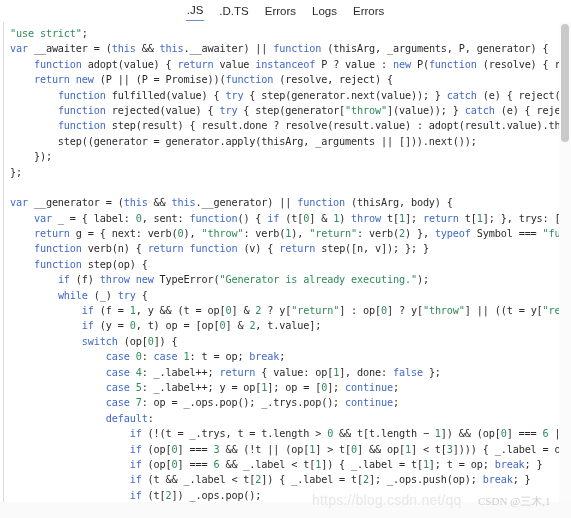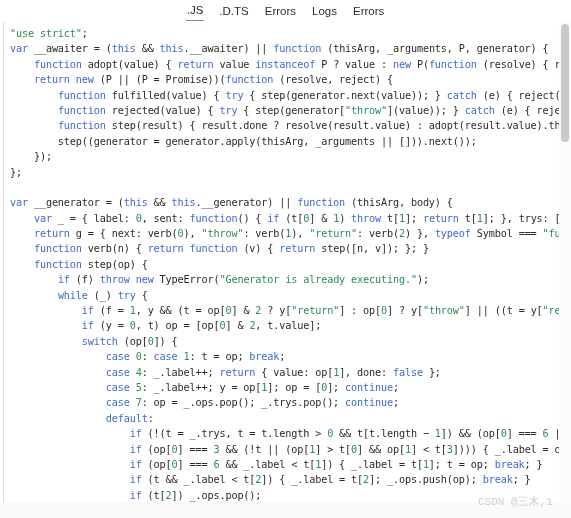--- a/index.html
+++ b/index.html
@@ -122,21 +122,21 @@
     letter-spacing: 0.2px;
     white-space: nowrap;
     pointer-events: none;
   }
   .wm-csdn {
     position: absolute;
     left: 478px;
     top: 494px;
     font-size: 11px;
     color: #cfcfcf;
-    font-family: Liberation Mono, monospace;
+    font-family: Liberation Serif, serif;
     white-space: nowrap;
     pointer-events: none;
   }
   .bottom-fade {
     position: absolute;
     left: 0;
     right: 0;
     bottom: 0;
     height: 16px;
     background: #fafafa;
@@ -160,15 +160,16 @@
     <div class="left-rule"></div>
     <div class="code" id="code-body"><span class="ln"><span class="str">"use strict"</span><span class="pl">;</span></span><span class="ln"><span class="kw">var</span><span class="pl"> __awaiter = (</span><span class="kw">this</span><span class="pl"> &amp;&amp; </span><span class="kw">this</span><span class="pl">.__awaiter) || </span><span class="kw">function</span><span class="pl"> (thisArg, _arguments, P, generator) {</span></span><span class="ln"><span class="pl">    </span><span class="kw">function</span><span class="pl"> adopt(value) { </span><span class="kw">return</span><span class="pl"> value </span><span class="kw">instanceof</span><span class="pl"> P ? value : </span><span class="kw">new</span><span class="pl"> P(</span><span class="kw">function</span><span class="pl"> (resolve) { resolve</span></span><span class="ln"><span class="pl">    </span><span class="kw">return</span><span class="pl"> </span><span class="kw">new</span><span class="pl"> (P || (P = Promise))(</span><span class="kw">function</span><span class="pl"> (resolve, reject) {</span></span><span class="ln"><span class="pl">        </span><span class="kw">function</span><span class="pl"> fulfilled(value) { </span><span class="kw">try</span><span class="pl"> { step(generator.next(value)); } </span><span class="kw">catch</span><span class="pl"> (e) { reject(e); }</span></span><span class="ln"><span class="pl">        </span><span class="kw">function</span><span class="pl"> rejected(value) { </span><span class="kw">try</span><span class="pl"> { step(generator[</span><span class="str">"throw"</span><span class="pl">](value)); } </span><span class="kw">catch</span><span class="pl"> (e) { reject(e);</span></span><span class="ln"><span class="pl">        </span><span class="kw">function</span><span class="pl"> step(result) { result.done ? resolve(result.value) : adopt(result.value).then(ful</span></span><span class="ln"><span class="pl">        step((generator = generator.apply(thisArg, _arguments || [])).next());</span></span><span class="ln"><span class="pl">    });</span></span><span class="ln"><span class="pl">};</span></span><span class="ln"><span class="pl"></span></span><span class="ln"><span class="kw">var</span><span class="pl"> __generator = (</span><span class="kw">this</span><span class="pl"> &amp;&amp; </span><span class="kw">this</span><span class="pl">.__generator) || </span><span class="kw">function</span><span class="pl"> (thisArg, body) {</span></span><span class="ln"><span class="pl">    </span><span class="kw">var</span><span class="pl"> _ = { label: </span><span class="num">0</span><span class="pl">, sent: </span><span class="kw">function</span><span class="pl">() { </span><span class="kw">if</span><span class="pl"> (t[</span><span class="num">0</span><span class="pl">] &amp; </span><span class="num">1</span><span class="pl">) </span><span class="kw">throw</span><span class="pl"> t[</span><span class="num">1</span><span class="pl">]; </span><span class="kw">return</span><span class="pl"> t[</span><span class="num">1</span><span class="pl">]; }, trys: [], ops</span></span><span class="ln"><span class="pl">    </span><span class="kw">return</span><span class="pl"> g = { next: verb(</span><span class="num">0</span><span class="pl">), </span><span class="str">"throw"</span><span class="pl">: verb(</span><span class="num">1</span><span class="pl">), </span><span class="str">"return"</span><span class="pl">: verb(</span><span class="num">2</span><span class="pl">) }, </span><span class="kw">typeof</span><span class="pl"> Symbol === </span><span class="str">"function</span></span><span class="ln"><span class="pl">    </span><span class="kw">function</span><span class="pl"> verb(n) { </span><span class="kw">return</span><span class="pl"> </span><span class="kw">function</span><span class="pl"> (v) { </span><span class="kw">return</span><span class="pl"> step([n, v]); }; }</span></span><span class="ln"><span class="pl">    </span><span class="kw">function</span><span class="pl"> step(op) {</span></span><span class="ln"><span class="pl">        </span><span class="kw">if</span><span class="pl"> (f) </span><span class="kw">throw</span><span class="pl"> </span><span class="kw">new</span><span class="pl"> TypeError(</span><span class="str">"Generator is already executing."</span><span class="pl">);</span></span><span class="ln"><span class="pl">        </span><span class="kw">while</span><span class="pl"> (_) </span><span class="kw">try</span><span class="pl"> {</span></span><span class="ln"><span class="pl">            </span><span class="kw">if</span><span class="pl"> (f = </span><span class="num">1</span><span class="pl">, y &amp;&amp; (t = op[</span><span class="num">0</span><span class="pl">] &amp; </span><span class="num">2</span><span class="pl"> ? y[</span><span class="str">"return"</span><span class="pl">] : op[</span><span class="num">0</span><span class="pl">] ? y[</span><span class="str">"throw"</span><span class="pl">] || ((t = y[</span><span class="str">"return"</span></span><span class="ln"><span class="pl">            </span><span class="kw">if</span><span class="pl"> (y = </span><span class="num">0</span><span class="pl">, t) op = [op[</span><span class="num">0</span><span class="pl">] &amp; </span><span class="num">2</span><span class="pl">, t.value];</span></span><span class="ln"><span class="pl">            </span><span class="kw">switch</span><span class="pl"> (op[</span><span class="num">0</span><span class="pl">]) {</span></span><span class="ln"><span class="pl">                </span><span class="kw">case</span><span class="pl"> </span><span class="num">0</span><span class="pl">: </span><span class="kw">case</span><span class="pl"> </span><span class="num">1</span><span class="pl">: t = op; </span><span class="kw">break</span><span class="pl">;</span></span><span class="ln"><span class="pl">                </span><span class="kw">case</span><span class="pl"> </span><span class="num">4</span><span class="pl">: _.label++; </span><span class="kw">return</span><span class="pl"> { value: op[</span><span class="num">1</span><span class="pl">], done: </span><span class="kw">false</span><span class="pl"> };</span></span><span class="ln"><span class="pl">                </span><span class="kw">case</span><span class="pl"> </span><span class="num">5</span><span class="pl">: _.label++; y = op[</span><span class="num">1</span><span class="pl">]; op = [</span><span class="num">0</span><span class="pl">]; </span><span class="kw">continue</span><span class="pl">;</span></span><span class="ln"><span class="pl">                </span><span class="kw">case</span><span class="pl"> </span><span class="num">7</span><span class="pl">: op = _.ops.pop(); _.trys.pop(); </span><span class="kw">continue</span><span class="pl">;</span></span><span class="ln"><span class="pl">                </span><span class="kw">default</span><span class="pl">:</span></span><span class="ln"><span class="pl">                    </span><span class="kw">if</span><span class="pl"> (!(t = _.trys, t = t.length &gt; </span><span class="num">0</span><span class="pl"> &amp;&amp; t[t.length − </span><span class="num">1</span><span class="pl">]) &amp;&amp; (op[</span><span class="num">0</span><span class="pl">] === </span><span class="num">6</span><span class="pl"> || op[</span></span><span class="ln"><span class="pl">                    </span><span class="kw">if</span><span class="pl"> (op[</span><span class="num">0</span><span class="pl">] === </span><span class="num">3</span><span class="pl"> &amp;&amp; (!t || (op[</span><span class="num">1</span><span class="pl">] &gt; t[</span><span class="num">0</span><span class="pl">] &amp;&amp; op[</span><span class="num">1</span><span class="pl">] &lt; t[</span><span class="num">3</span><span class="pl">]))) { _.label = op[</span></span><span class="ln"><span class="pl">                    </span><span class="kw">if</span><span class="pl"> (op[</span><span class="num">0</span><span class="pl">] === </span><span class="num">6</span><span class="pl"> &amp;&amp; _.label &lt; t[</span><span class="num">1</span><span class="pl">]) { _.label = t[</span><span class="num">1</span><span class="pl">]; t = op; </span><span class="kw">break</span><span class="pl">; }</span></span><span class="ln"><span class="pl">                    </span><span class="kw">if</span><span class="pl"> (t &amp;&amp; _.label &lt; t[</span><span class="num">2</span><span class="pl">]) { _.label = t[</span><span class="num">2</span><span class="pl">]; _.ops.push(op); </span><span class="kw">break</span><span class="pl">; }</span></span><span class="ln"><span class="pl">                    </span><span class="kw">if</span><span class="pl"> (t[</span><span class="num">2</span><span class="pl">]) _.ops.pop();</span></span><span class="ln"><span class="pl">                    _.trys.pop(); </span><span class="kw">continue</span><span class="pl">;</span></span></div>
   </div>
 
   <div class="scrollbar-track">
     <div class="scrollbar-thumb"></div>
   </div>
 
   <div class="bottom-fade"></div>
 
+  <div class="wm-url">https://blog.csdn.net/qq</div>
   <div class="wm-csdn">CSDN @三木,1</div>
 
 </div>
 
 </body></html>

